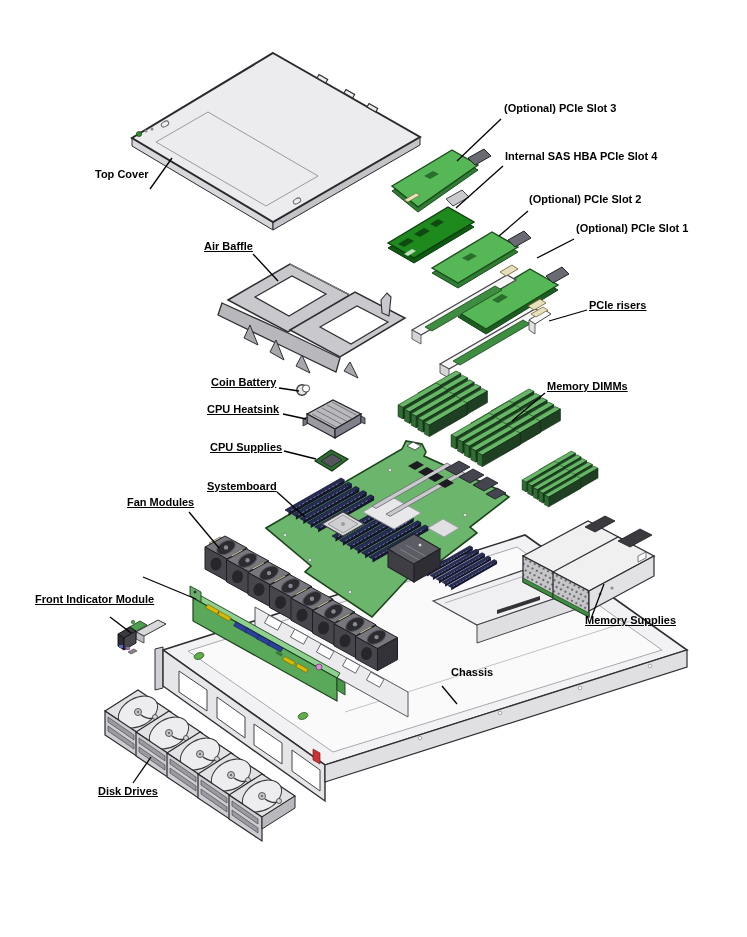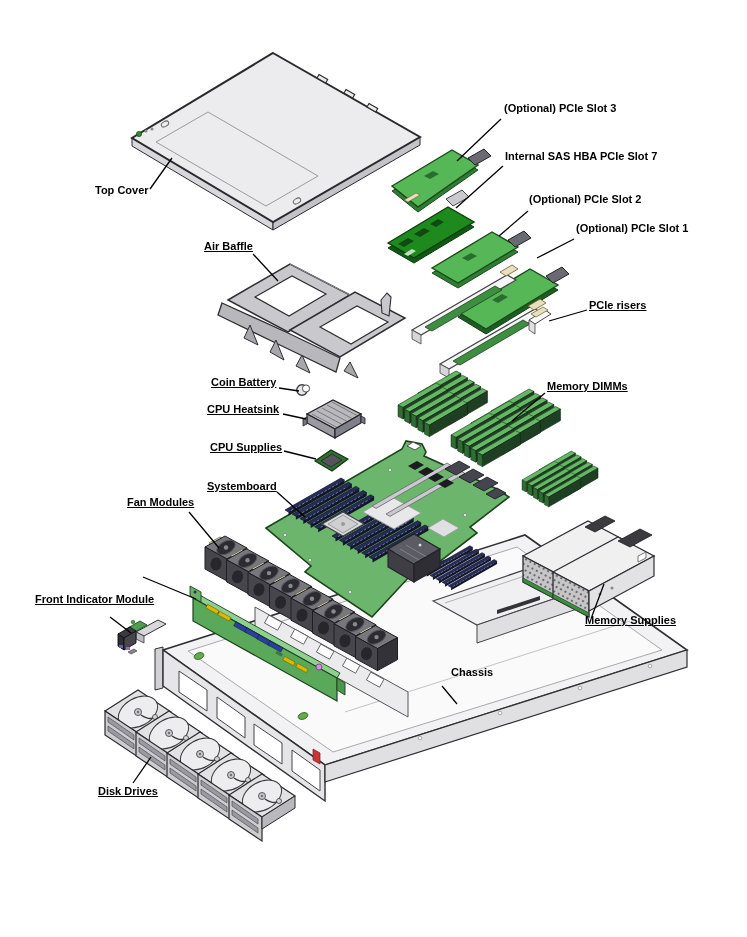--- a/index.html
+++ b/index.html
@@ -346,23 +346,23 @@
     <line class="leader" x1="277" y1="492" x2="305" y2="517"></line>
     <line class="leader" x1="189" y1="512" x2="219" y2="548"></line>
     <line class="leader" x1="110" y1="617" x2="131" y2="633"></line>
     <line class="leader" x1="143" y1="577" x2="196" y2="599"></line>
     <line class="leader" x1="592" y1="616" x2="604" y2="584"></line>
     <line class="leader" x1="133" y1="783" x2="151" y2="757"></line>
     <line class="leader" x1="457" y1="704" x2="442" y2="686"></line>
   </g>
 </svg>
 
-<div class="lbl" style="left:95px;top:184px">Top Cover</div>
+<div class="lbl" style="left:95px;top:168px">Top Cover</div>
 <div class="lbl" style="left:504px;top:102px">(Optional) PCIe Slot 3</div>
-<div class="lbl" style="left:505px;top:150px">Internal SAS HBA PCIe Slot 7</div>
+<div class="lbl" style="left:505px;top:150px">Internal SAS HBA PCIe Slot 4</div>
 <div class="lbl" style="left:529px;top:193px">(Optional) PCIe Slot 2</div>
 <div class="lbl" style="left:576px;top:222px">(Optional) PCIe Slot 1</div>
 <div class="lbl u" style="left:204px;top:240px">Air Baffle</div>
 <div class="lbl u" style="left:589px;top:299px">PCIe risers</div>
 <div class="lbl u" style="left:211px;top:376px">Coin Battery</div>
 <div class="lbl u" style="left:547px;top:380px">Memory DIMMs</div>
 <div class="lbl u" style="left:207px;top:403px">CPU Heatsink</div>
 <div class="lbl u" style="left:210px;top:441px">CPU Supplies</div>
 <div class="lbl u" style="left:207px;top:480px">Systemboard</div>
 <div class="lbl u" style="left:127px;top:496px">Fan Modules</div>

